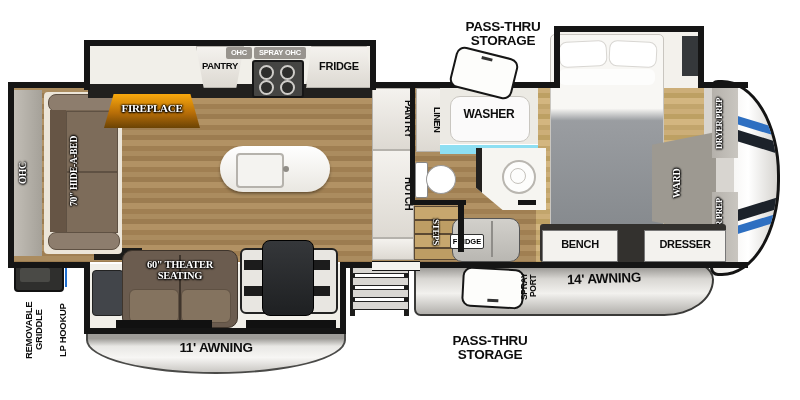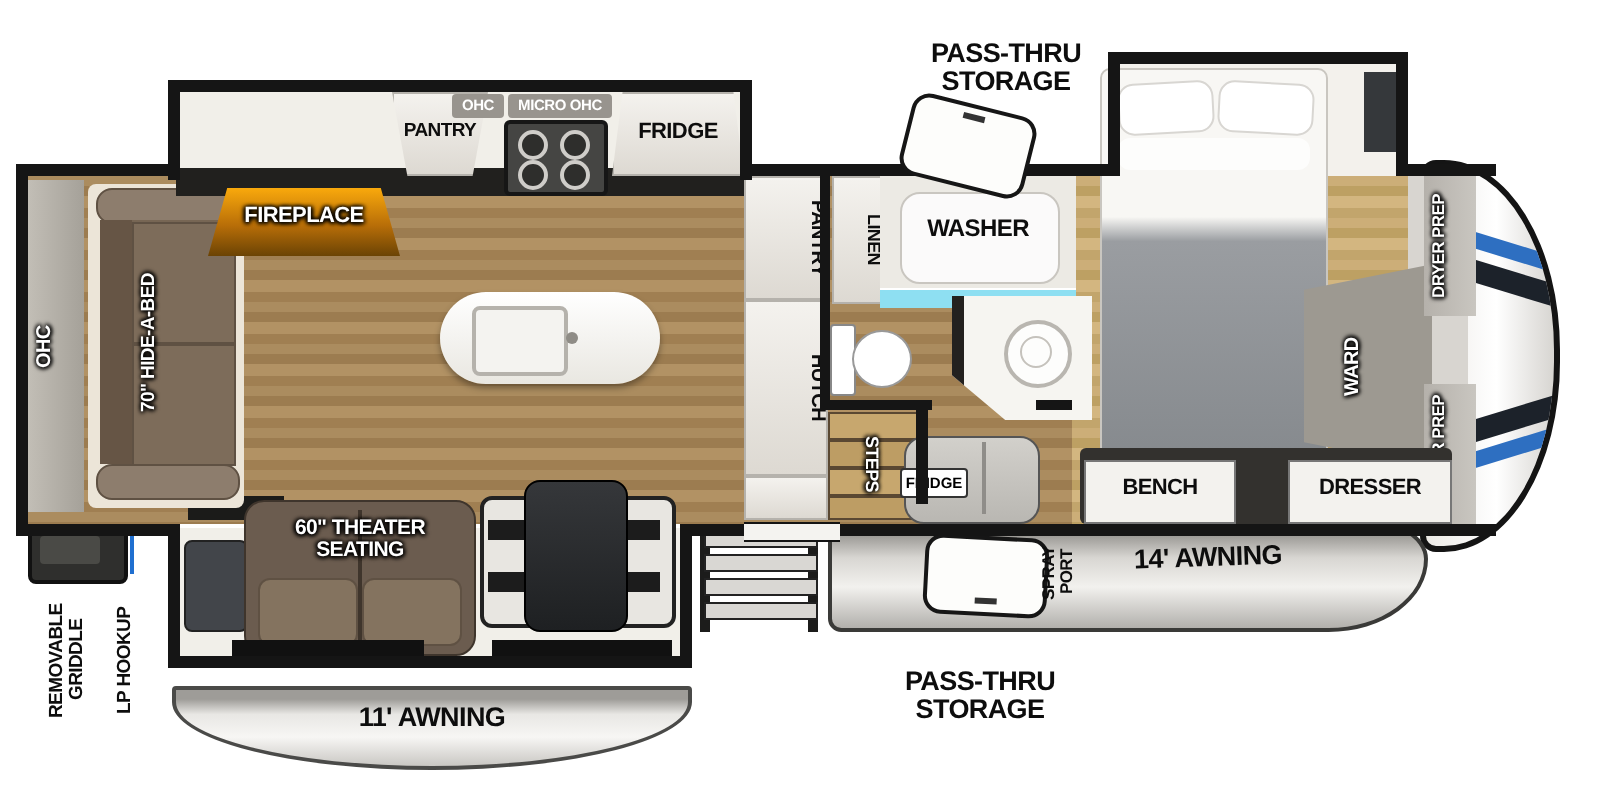--- a/index.html
+++ b/index.html
@@ -4,21 +4,21 @@
 <style>
   html,body{margin:0;padding:0;background:#fff;}
   #plan{position:relative;width:800px;height:400px;background:#ffffff;overflow:hidden;
         font-family:"Liberation Sans",sans-serif;}
   .abs{position:absolute;}
   .w{position:absolute;background:#151515;}
   .lbl{position:absolute;font-weight:bold;color:#0d0d0d;text-align:center;
        white-space:pre-line;line-height:1.05;letter-spacing:-0.3px;}
   .vd{writing-mode:vertical-rl;}
   .vu{writing-mode:vertical-rl;transform:rotate(180deg);}
-  .wht{color:#fff;text-shadow:0 0 2px #000,0 1px 2px #000,1px 0 2px #000,-1px 0 2px #000;}
+  .wht{color:#fff;text-shadow:0 0 2px #000,0 1px 2px #000,1px 0 2px #000,-1px 0 2px #000;font-family:Liberation Serif, serif;}
   .cab{position:absolute;background:linear-gradient(180deg,#f4f2ee,#ddd9d2);border:1px solid #b5b2ac;}
   .chip{position:absolute;background:#98948e;color:#fff;font-weight:bold;text-align:center;
         border-radius:2px;letter-spacing:-0.2px;}
   .doorp{position:absolute;background:#fdfdfb;border:2.5px solid #161616;border-radius:9px;}
 </style>
 </head>
 <body>
 
 <div id="plan">
 
@@ -27,21 +27,21 @@
               background:linear-gradient(90deg,#eceae6,#ffffff 55%,#d7d5d1);">
     <div class="abs" style="left:-8px;top:36px;width:84px;height:8px;background:#2e6fc1;transform:rotate(17deg);"></div>
     <div class="abs" style="left:-8px;top:50px;width:84px;height:11px;background:#1c222a;transform:rotate(17deg);"></div>
     <div class="abs" style="left:-8px;top:124px;width:84px;height:11px;background:#1c222a;transform:rotate(-17deg);"></div>
     <div class="abs" style="left:-8px;top:140px;width:84px;height:8px;background:#2e6fc1;transform:rotate(-17deg);"></div>
     <div class="lbl vu" style="left:6px;top:0;width:22px;height:184px;color:#b3b1ad;font-size:12px;letter-spacing:3px;text-shadow:none;">WILDCAT</div>
     <div class="abs" style="left:15px;top:6px;width:7px;height:7px;background:#ea962c;border-radius:2px;"></div>
     <div class="abs" style="left:15px;top:171px;width:7px;height:7px;background:#ea962c;border-radius:2px;"></div>
   </div>
 
-  <div class="abs" style="left:86px;top:343px;width:256px;height:38px;border:2px solid #4a4a48;
+  <div class="abs" style="left:86px;top:332px;width:256px;height:38px;border:2px solid #4a4a48;
               border-radius:2px 2px 130px 130px / 2px 2px 34px 34px;
               background:linear-gradient(180deg,#9e9c98 0 12%,#e8e7e4 32%,#f7f6f4 62%,#c9c7c3);">
     <div class="lbl" style="left:0;top:7px;width:100%;font-size:13.5px;">11' AWNING</div>
   </div>
 
   <div class="abs" style="left:414px;top:258px;width:296px;height:54px;border:2px solid #3a3a38;
               border-radius:3px 44px 60px 8px / 3px 26px 44px 8px;
               background:linear-gradient(180deg,#8f8d89 0 10%,#d8d6d2 35%,#f2f1ee 62%,#b2b0ac);">
     <div class="abs" style="left:0;top:0;width:286px;height:8px;background:#171716;border-radius:2px;"></div>
     <div class="doorp" style="left:46px;top:8px;width:58px;height:36px;transform:rotate(3deg);">
@@ -93,21 +93,21 @@
     <div class="lbl vu wht" style="left:22px;top:16px;width:40px;height:122px;font-size:9.5px;">70" HIDE-A-BED</div>
   </div>
 
   <div class="abs" style="left:88px;top:84px;width:284px;height:14px;background:#21201e;"></div>
   <div class="cab" style="left:196px;top:46px;width:46px;height:40px;clip-path:polygon(0 0,100% 0,84% 100%,16% 100%);">
     <div class="lbl" style="left:0;top:14px;width:100%;font-size:9.5px;">PANTRY</div>
   </div>
   <div class="chip" style="left:226px;top:47px;width:26px;height:12px;font-size:7.5px;line-height:12px;">
     <span>OHC</span></div>
   <div class="chip" style="left:254px;top:47px;width:52px;height:12px;font-size:7.5px;line-height:12px;">
-    <span>MICRO OHC</span></div>
+    <span>SPRAY OHC</span></div>
   <div class="abs" style="left:252px;top:60px;width:48px;height:34px;background:#454543;border:2px solid #161616;border-radius:3px;">
     <div class="abs" style="left:5px;top:3px;width:11px;height:11px;border:2px solid #cfcdc9;border-radius:50%;background:#2e2e2c;"></div>
     <div class="abs" style="left:26px;top:3px;width:11px;height:11px;border:2px solid #cfcdc9;border-radius:50%;background:#2e2e2c;"></div>
     <div class="abs" style="left:5px;top:18px;width:11px;height:11px;border:2px solid #cfcdc9;border-radius:50%;background:#2e2e2c;"></div>
     <div class="abs" style="left:26px;top:18px;width:11px;height:11px;border:2px solid #cfcdc9;border-radius:50%;background:#2e2e2c;"></div>
   </div>
   <div class="cab" style="left:306px;top:46px;width:64px;height:40px;clip-path:polygon(8% 0,92% 0,100% 100%,0 100%);">
     <div class="lbl" style="left:0;top:14px;width:100%;font-size:11px;">FRIDGE</div>
   </div>
 

